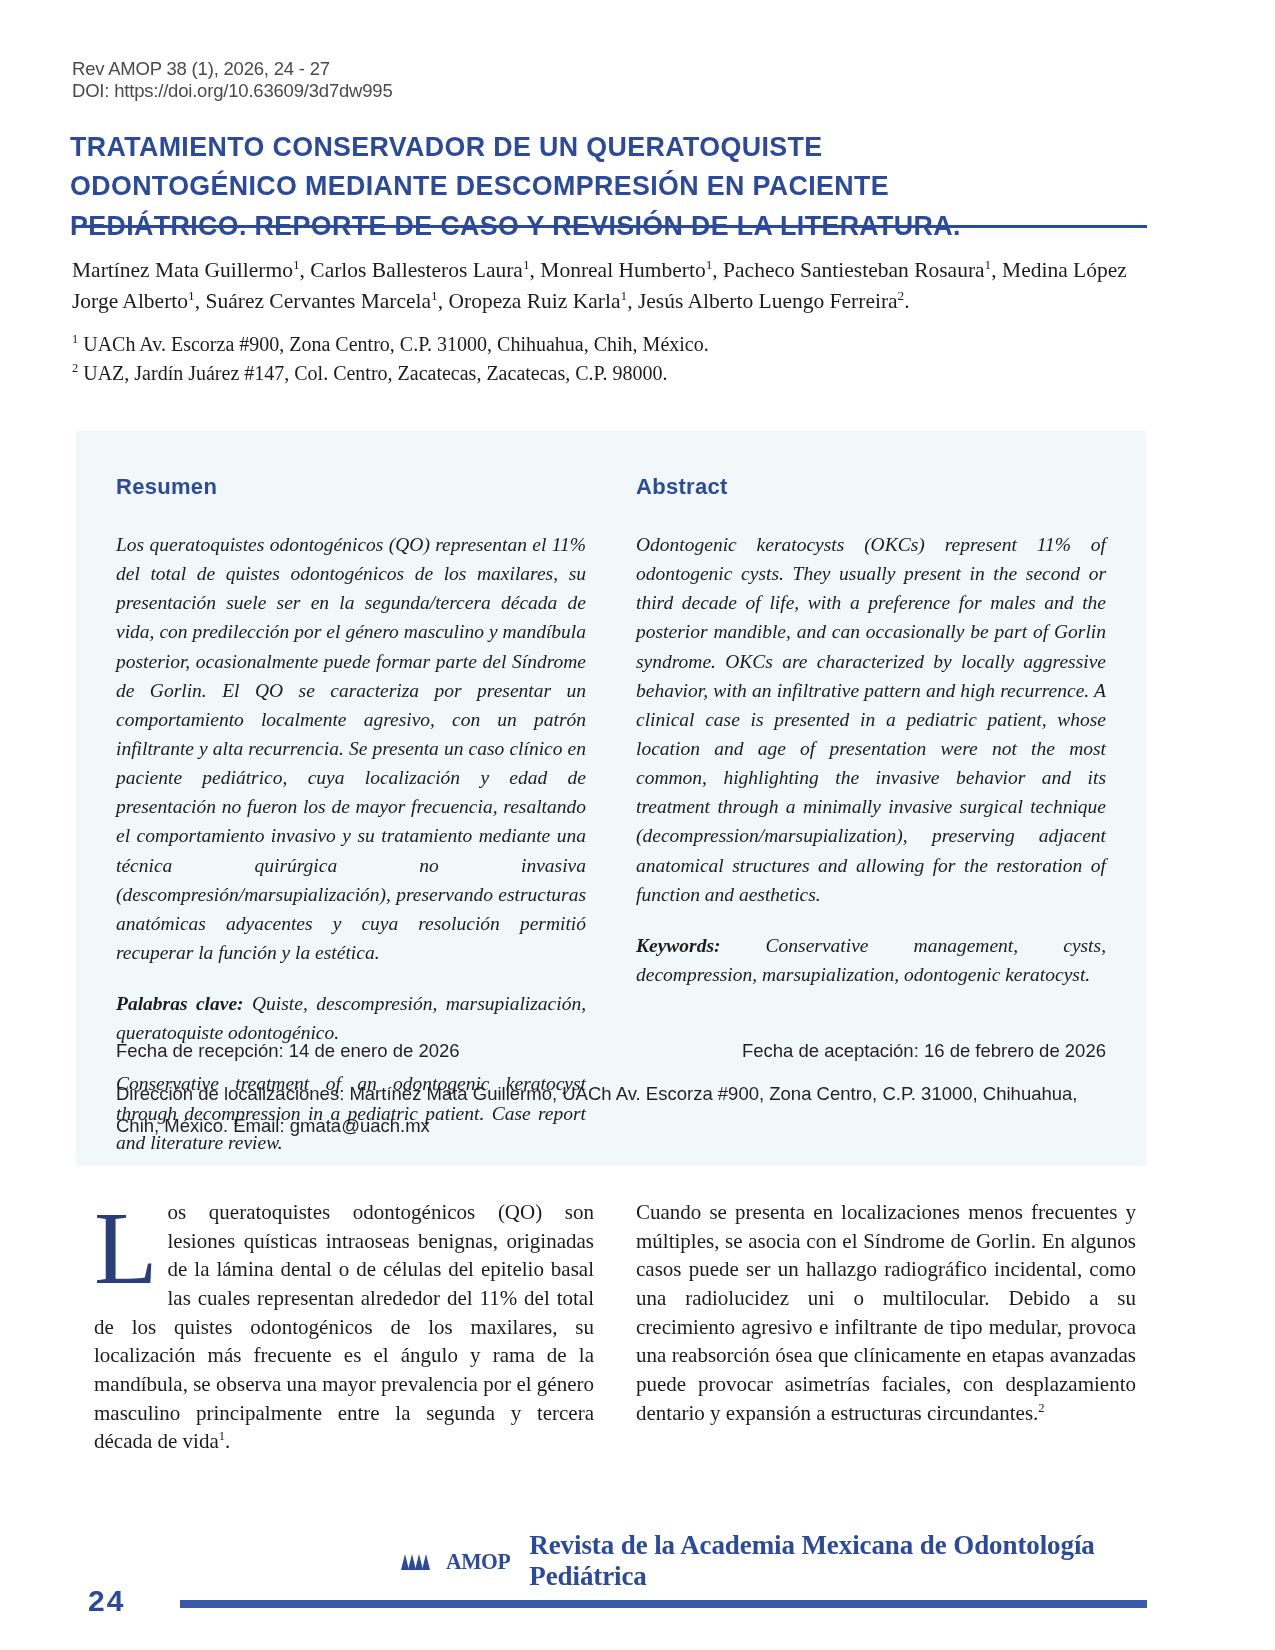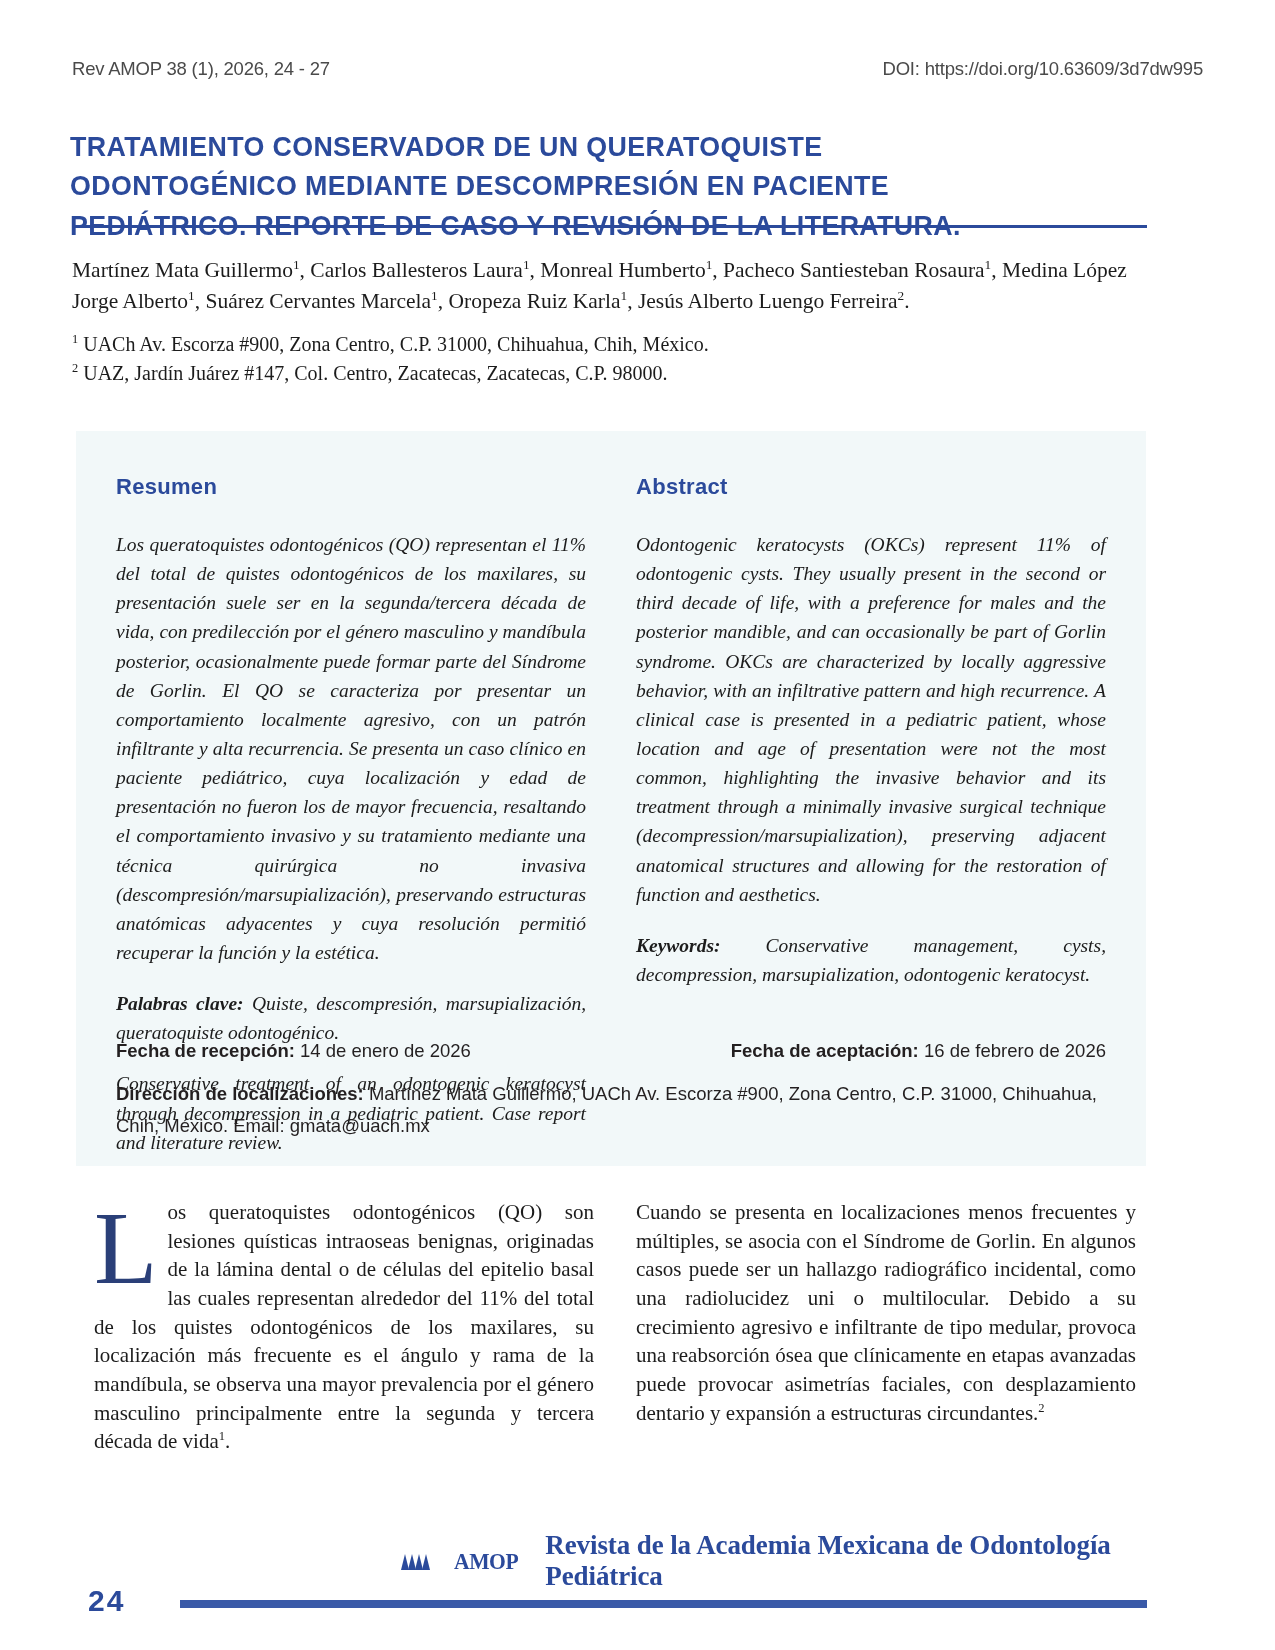--- a/index.html
+++ b/index.html
@@ -24,20 +24,21 @@
     left: 72px;
     right: 72px;
     height: 28px;
     display: flex;
     justify-content: space-between;
     align-items: baseline;
     font-family: "Liberation Sans", sans-serif;
     font-size: 18.5px;
     letter-spacing: -0.2px;
     color: #4a4a4a;
+    flex-direction: column;
   }
   .runhead .right { text-align: right; }
 
   
   .title {
     position: absolute;
     top: 108px;
     left: 70px;
     width: 1010px;
     font-family: "Liberation Sans", sans-serif;
@@ -131,21 +132,21 @@
     font-family: "Liberation Sans", sans-serif;
     font-size: 18.5px;
     color: #231f20;
   }
   .dates-row {
     display: flex;
     justify-content: space-between;
     align-items: baseline;
     margin-bottom: 16px;
   }
-  .dates b { font-weight: 700; margin-top: 46px; }
+  .dates b { font-weight: 400; margin-top: 46px; }
   .corr {
     line-height: 1.72;
     text-align: left;
   }
 
   
   .body-cols {
     position: absolute;
     top: 1198px;
     left: 76px;
@@ -196,21 +197,21 @@
     height: 8px;
     background: #3a5aa8;
   }
   .footer-brand {
     position: absolute;
     left: 400px;
     top: 1530px;
     width: 750px;
     display: flex;
     align-items: center;
-    gap: 20px;
+    gap: 12px;
     justify-content: flex-start;
   }
   .amop-mark {
     display: flex;
     align-items: flex-end;
     gap: 2px;
     color: #2b4a9b;
   }
   .amop-word {
     font-family: "Liberation Serif", serif;

